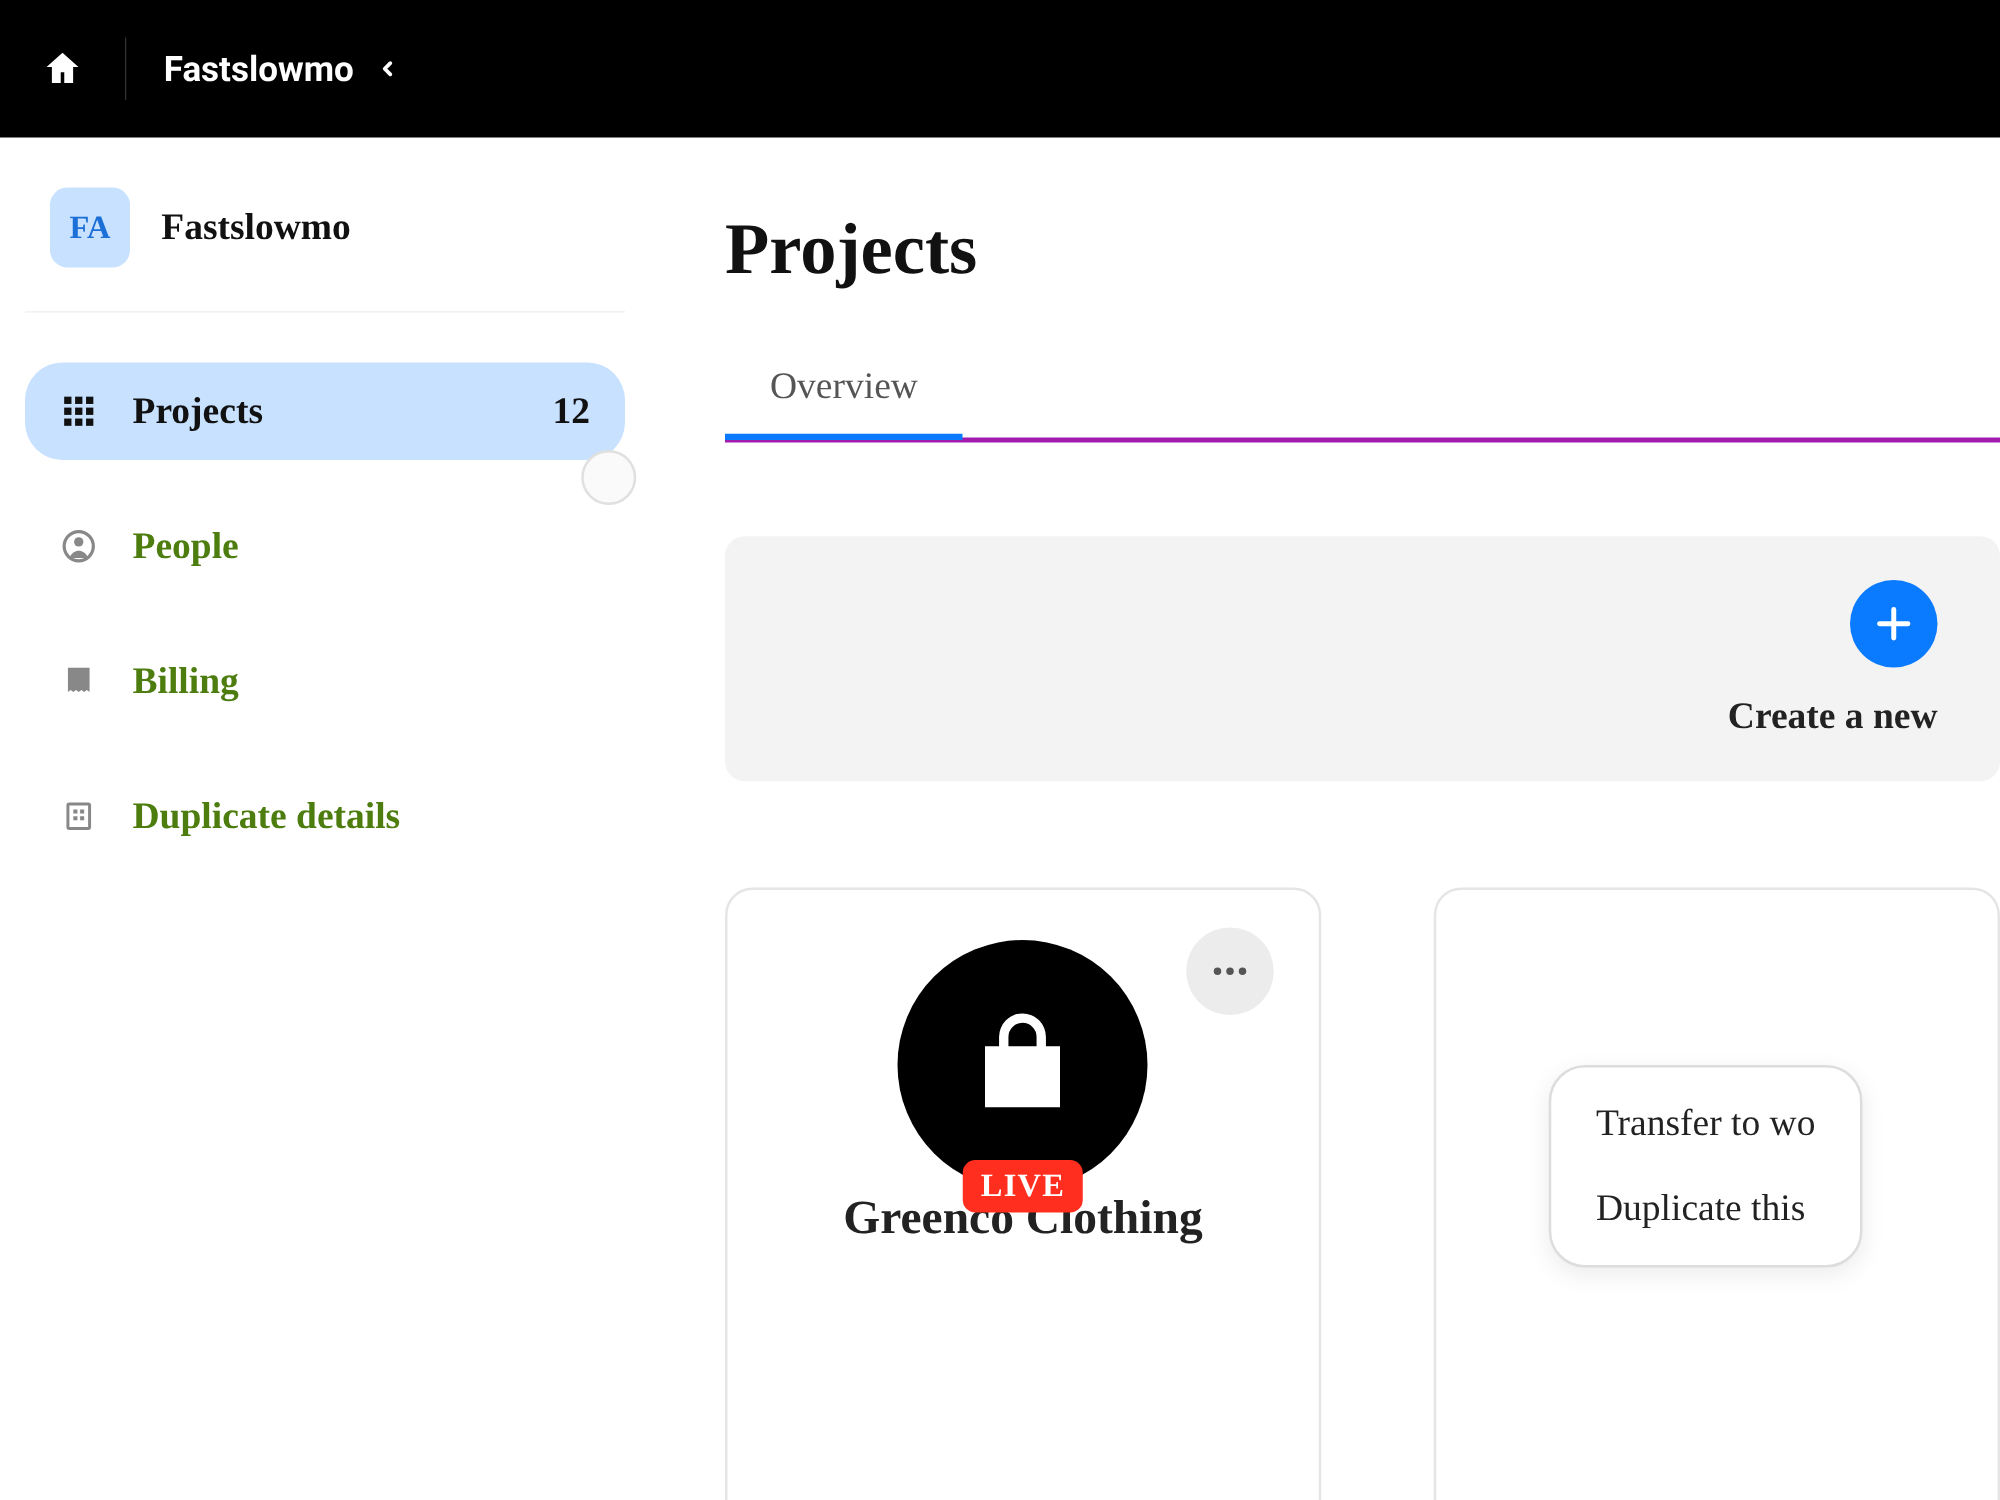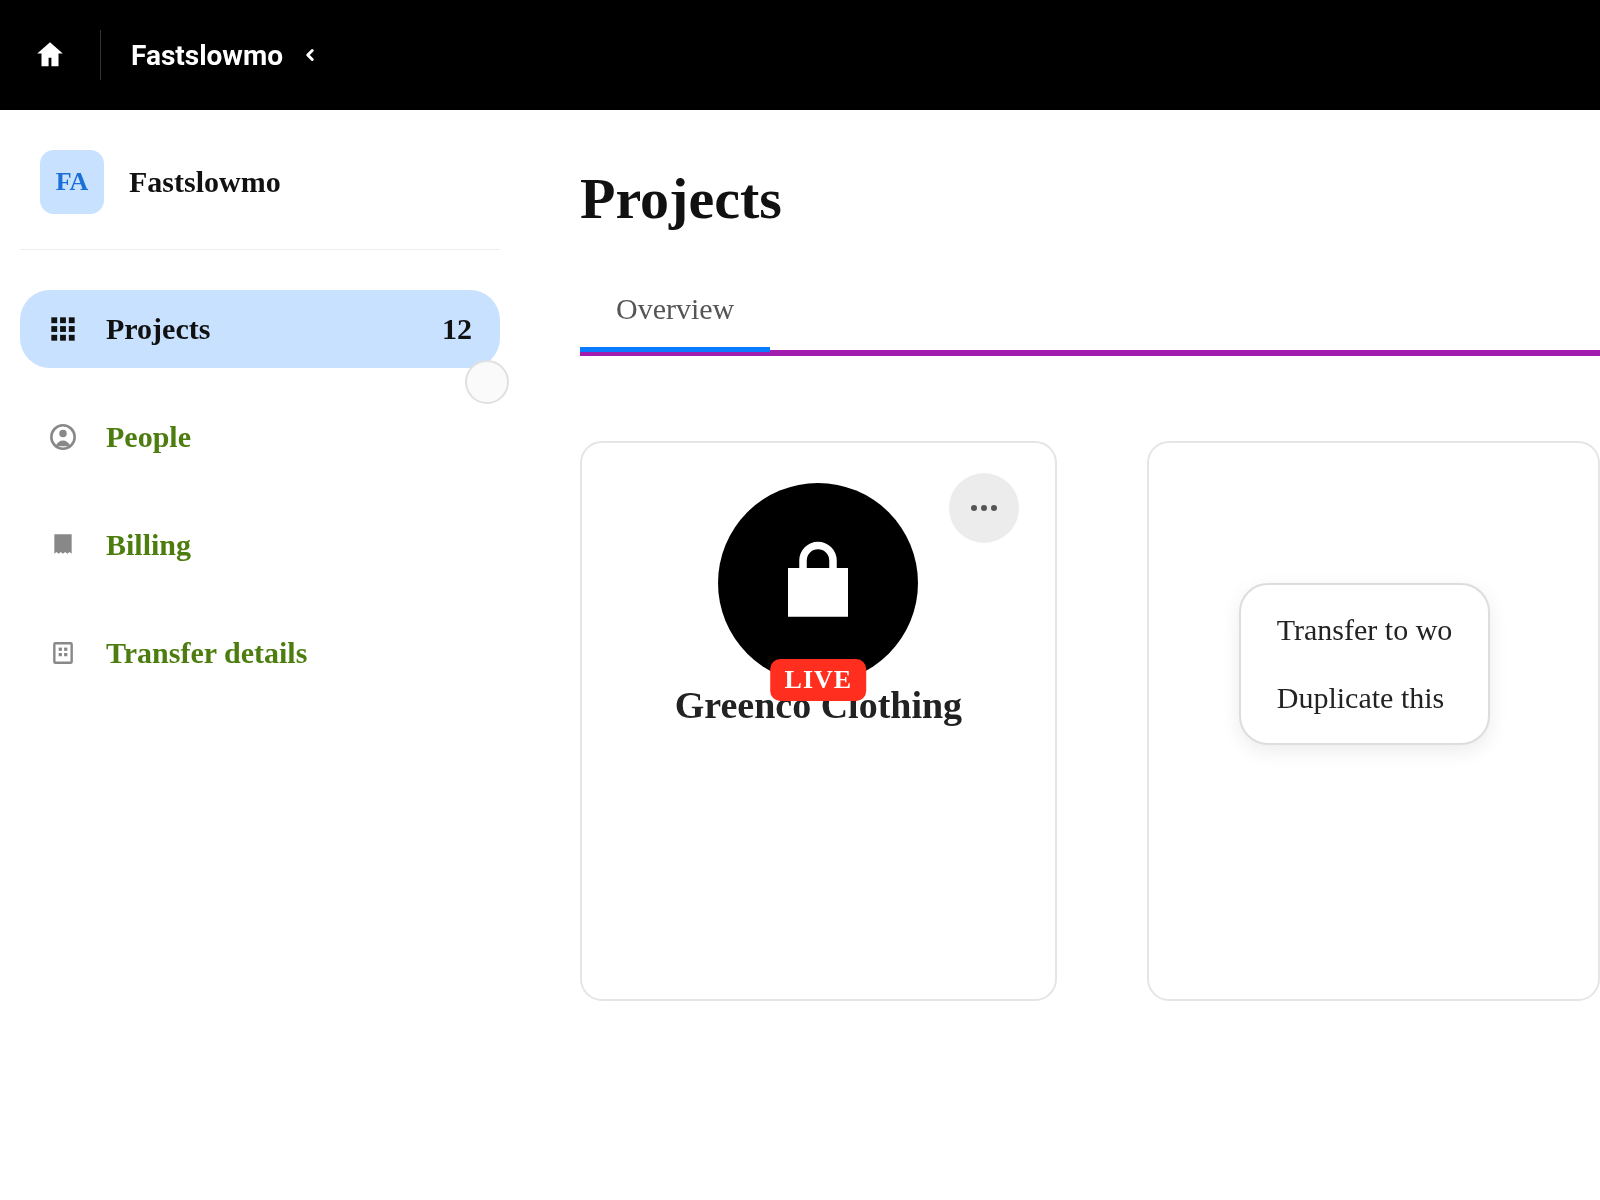--- a/index.html
+++ b/index.html
@@ -141,21 +141,21 @@
       min-width: 0;
     }
     .page-title {
       font-size: 58px;
       font-weight: 800;
       color: #111;
       margin-bottom: 50px;
     }
     .tabs {
       display: flex;
-      border-bottom: 6px solid #a21caf;
+      border-bottom: 4px solid #a21caf;
       width: 100%;
     }
     .tab {
       padding: 10px 36px 24px 36px;
       font-size: 30px;
       font-weight: 500;
       color: #555;
       cursor: pointer;
       position: relative;
     }
@@ -357,32 +357,41 @@
       <div class="nav-item">
         <span class="nav-icon">
           <svg width="26" height="28" viewBox="0 0 24 24" fill="none" stroke="#888" stroke-width="2.2">
               <rect x="4" y="3" width="16" height="18" rx="1"></rect>
               <rect x="8" y="7" width="3" height="3" fill="#888" stroke="none"></rect>
               <rect x="13" y="7" width="3" height="3" fill="#888" stroke="none"></rect>
               <rect x="8" y="12" width="3" height="3" fill="#888" stroke="none"></rect>
               <rect x="13" y="12" width="3" height="3" fill="#888" stroke="none"></rect>
             </svg>
         </span>
-        <span class="label">Transfer details</span>
+        <span class="label">Duplicate details</span>
       </div>
     </nav>
   </aside>
 
   <main class="main">
     <h1 class="page-title">Projects</h1>
 
     <div class="tabs">
       <div class="tab active">Overview</div>
     </div>
 
+    <div class="create-panel">
+      <div class="plus-btn">
+        <svg width="34" height="34" viewBox="0 0 24 24" fill="none" stroke="#fff" stroke-width="2.8" stroke-linecap="round">
+            <line x1="12" y1="4" x2="12" y2="20"></line>
+            <line x1="4" y1="12" x2="20" y2="12"></line>
+          </svg>
+      </div>
+      <div class="create-text">Create a new</div>
+    </div>
 
     <div class="cards">
 
       <div class="card">
         <div class="card-menu">
           <svg width="30" height="8" viewBox="0 0 30 8" fill="#555">
               <circle cx="5" cy="4" r="3"></circle>
               <circle cx="15" cy="4" r="3"></circle>
               <circle cx="25" cy="4" r="3"></circle>
             </svg>

